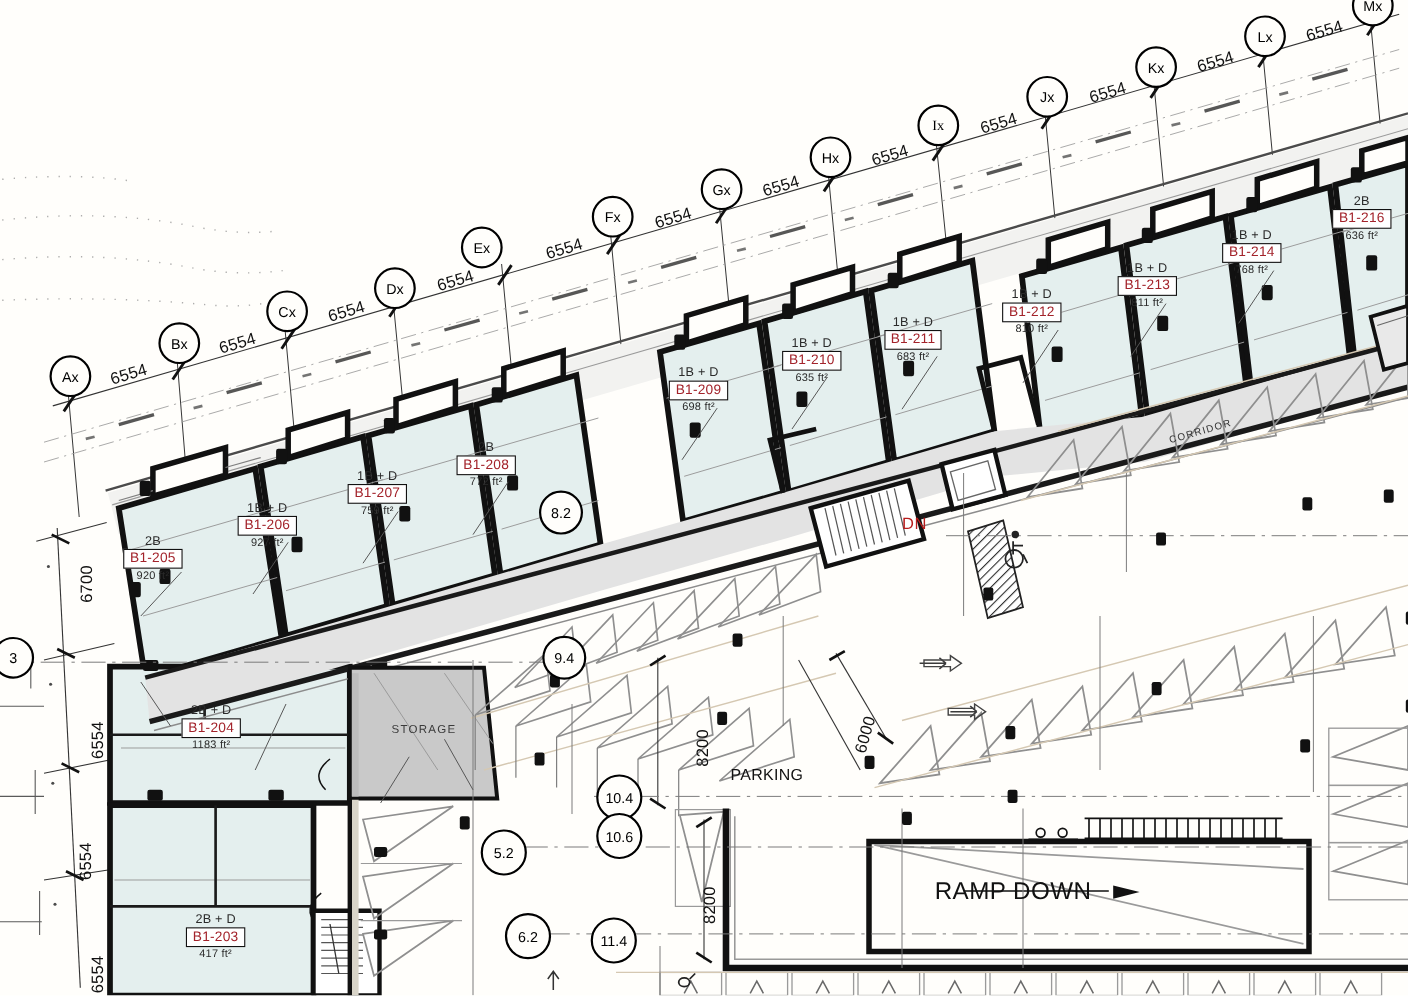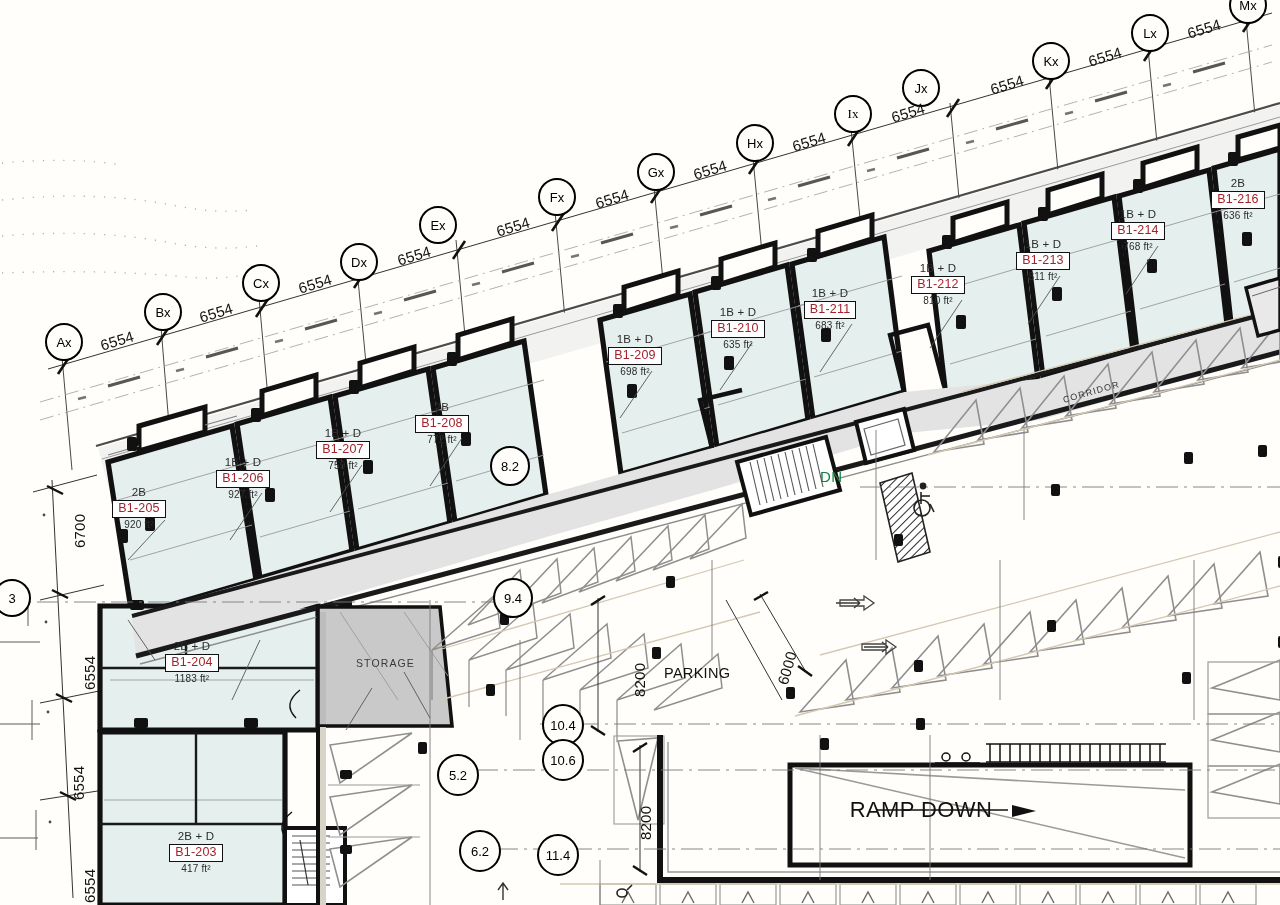--- a/index.html
+++ b/index.html
@@ -10,23 +10,23 @@
   
   .txt{position:absolute;white-space:nowrap;color:#1a1a1a;font-family:"Liberation Sans",sans-serif;}
   .dim{font-size:15px;letter-spacing:.2px;color:#111;}
   .bub-lbl{font-size:13px;color:#000;}
   .unit-type{font-size:11.5px;color:#2b2b2b;letter-spacing:.2px;}
   .unit-area{font-size:10px;color:#2b2b2b;letter-spacing:.2px;}
   .unit-tag{font-size:12.5px;color:#a3232b;border:1.4px solid #111;background:#fff;
             padding:1px 5px 2px 5px;line-height:1.05;font-weight:500;letter-spacing:.2px;}
   .room-lbl{font-size:10.5px;color:#3a3a3a;letter-spacing:1.1px;}
   .plan-lbl{font-size:22px;color:#111;letter-spacing:.4px;}
-  .dn-lbl{font-size:15px;color:#15803d;letter-spacing:.5px;}
+  .dn-lbl{font-size:15px;color:#b91c1c;letter-spacing:.5px;}
   .corr-lbl{font-size:9px;color:#333;letter-spacing:1.2px;}
-  .parking-lbl{font-size:14.5px;color:#111;letter-spacing:.3px;}
+  .parking-lbl{font-size:14.5px;color:#111;letter-spacing:.3px;margin-top:32px;}
 
   .rot90{transform-origin:0 0;transform:rotate(-90deg);}
   .unit-block{position:absolute;text-align:center;}
   .unit-block .unit-tag{display:inline-block;margin:1px 0 1px 0;}
   .bubble{position:absolute;border:2px solid #000;border-radius:50%;background:#fffefb;
           display:flex;align-items:center;justify-content:center;}
 </style>
 </head>
 <body>
 
@@ -654,21 +654,21 @@
     </div>
   <div class="bubble" style="left:637px;top:153px;width:34px;height:34px;">
     <span class="bub-lbl">Gx</span>
     </div>
   <div class="bubble" style="left:736px;top:124px;width:34px;height:34px;">
     <span class="bub-lbl">Hx</span>
     </div>
   <div class="bubble" style="left:834px;top:95px;width:34px;height:34px;font-family:Liberation Serif, serif;">
     <span class="bub-lbl">Ix</span>
     </div>
-  <div class="bubble" style="left:902px;top:69px;width:34px;height:34px;">
+  <div class="bubble" style="left:933px;top:69px;width:34px;height:34px;">
     <span class="bub-lbl">Jx</span>
     </div>
   <div class="bubble" style="left:1032px;top:42px;width:34px;height:34px;">
     <span class="bub-lbl">Kx</span>
     </div>
   <div class="bubble" style="left:1131px;top:14px;width:34px;height:34px;">
     <span class="bub-lbl">Lx</span>
     </div>
   <div class="bubble" style="left:1229px;top:-14px;width:34px;height:34px;">
     <span class="bub-lbl">Mx</span>

